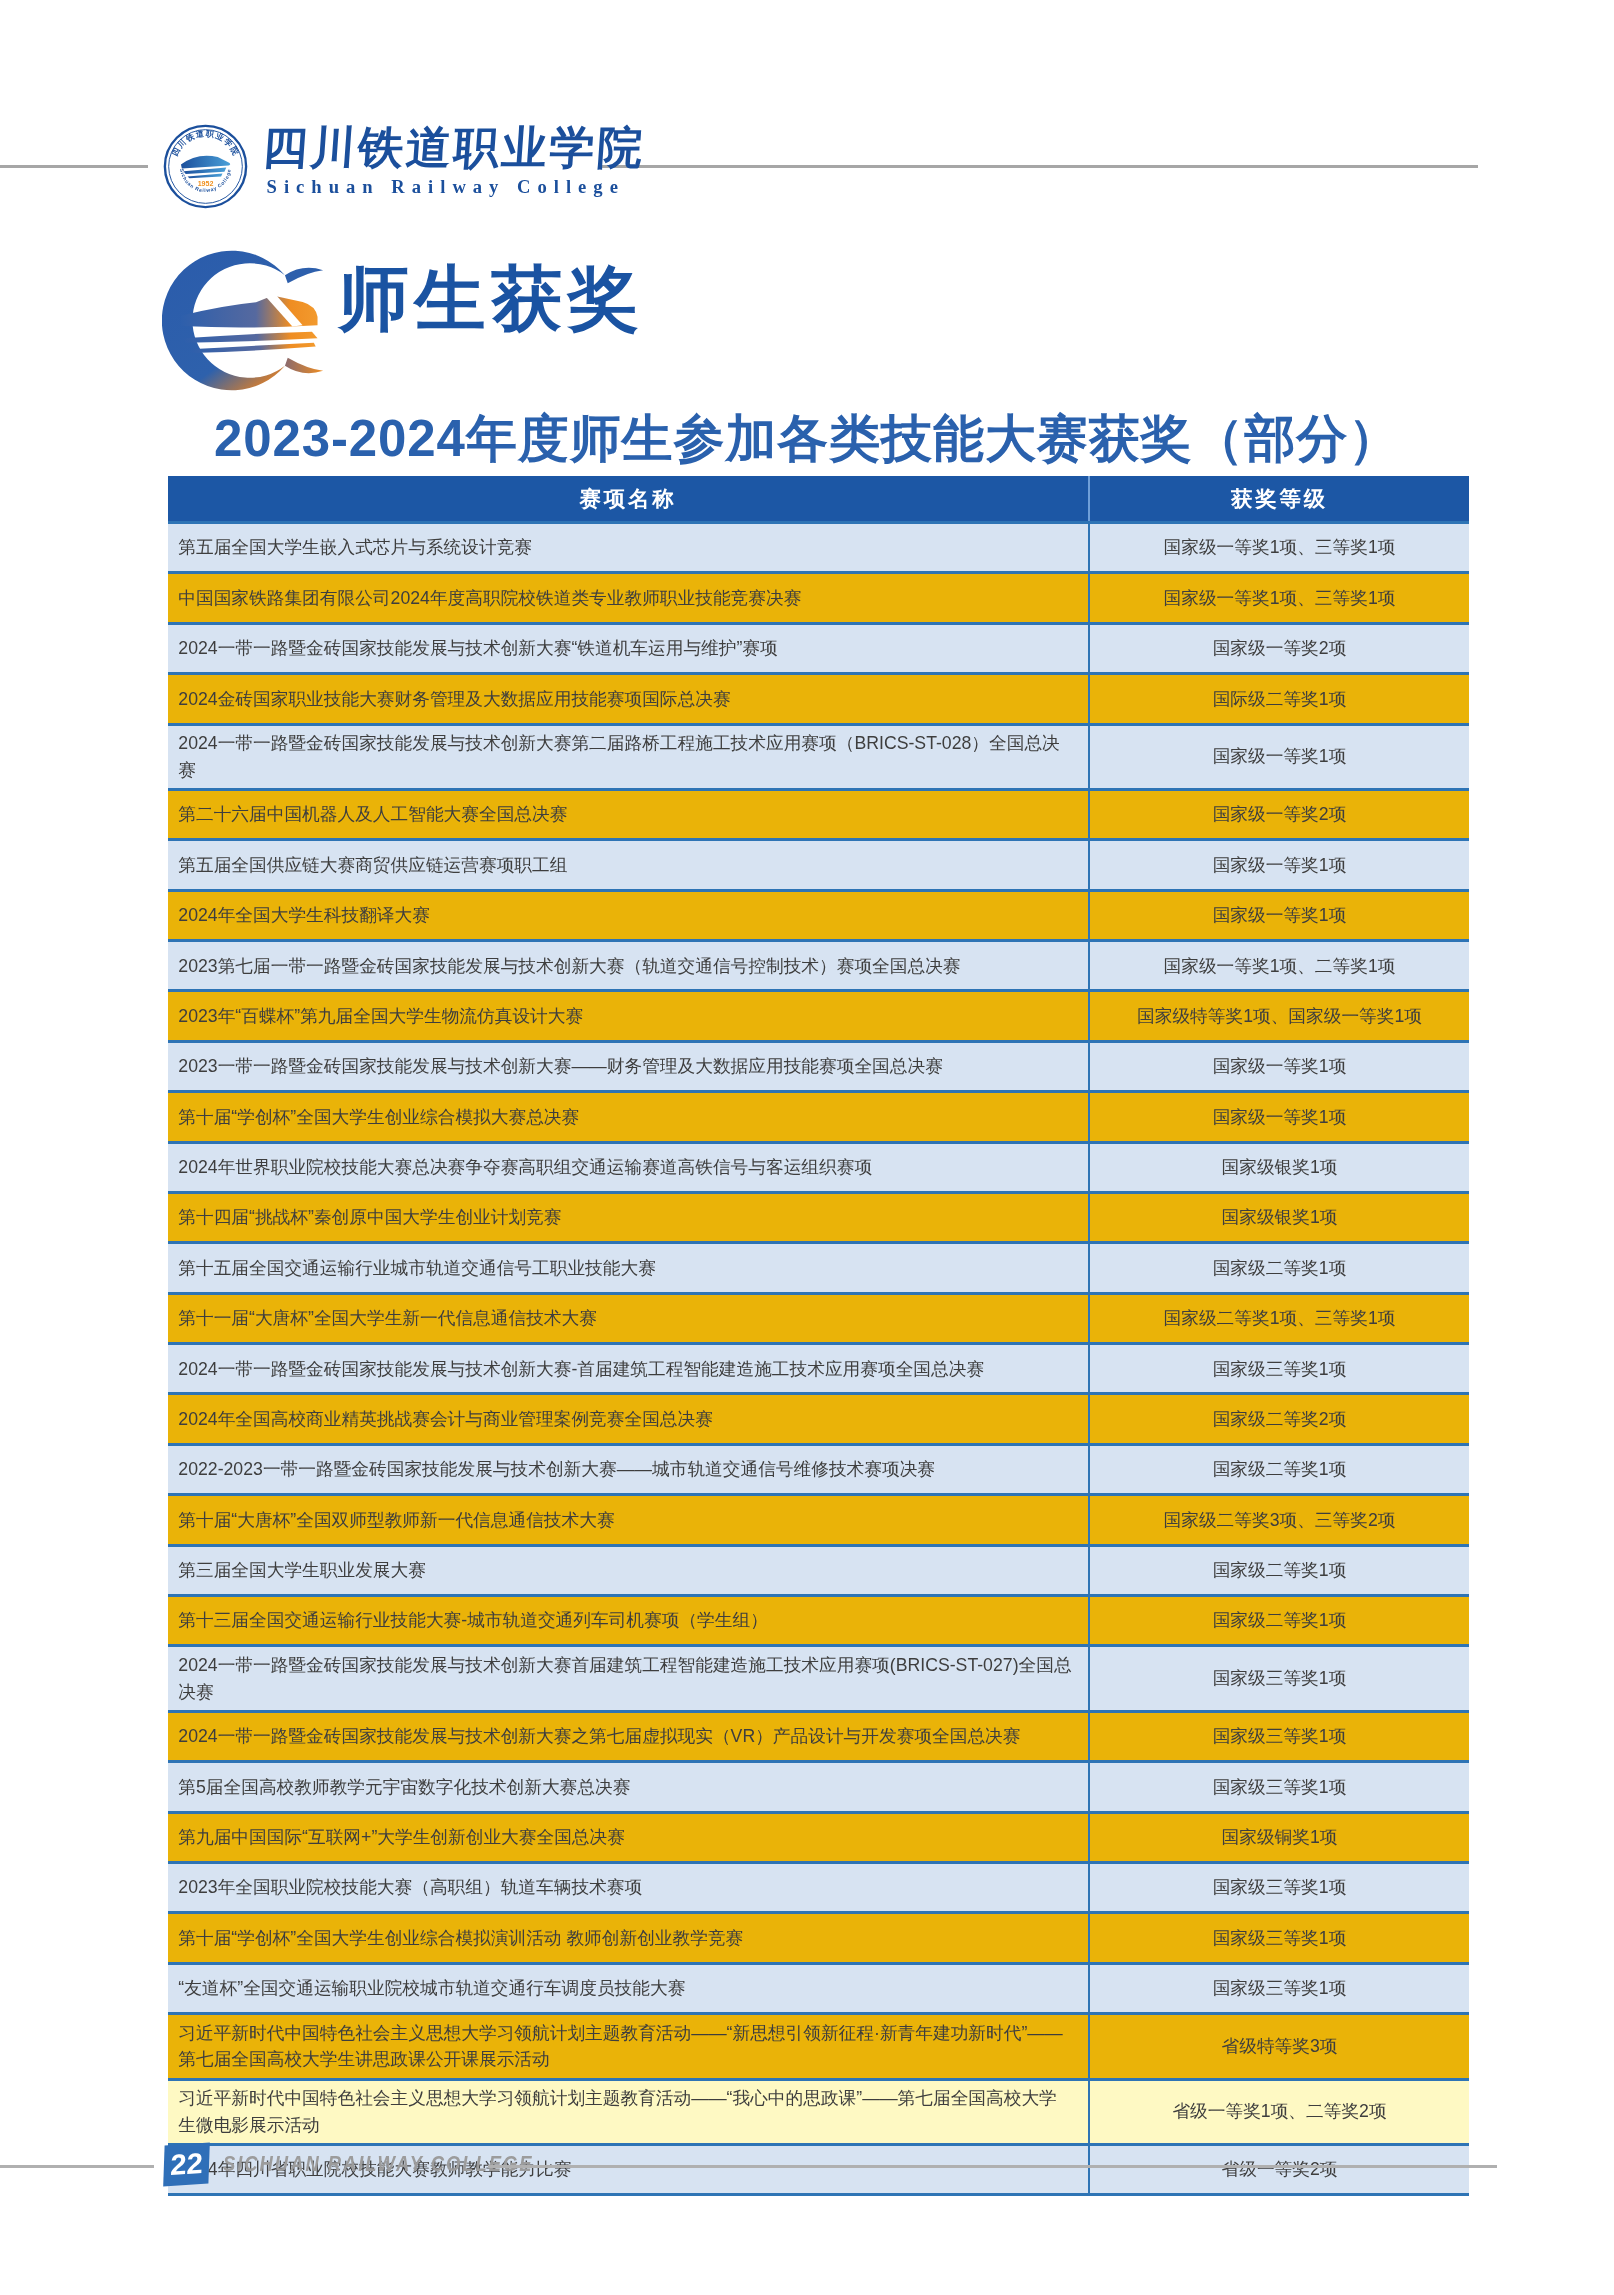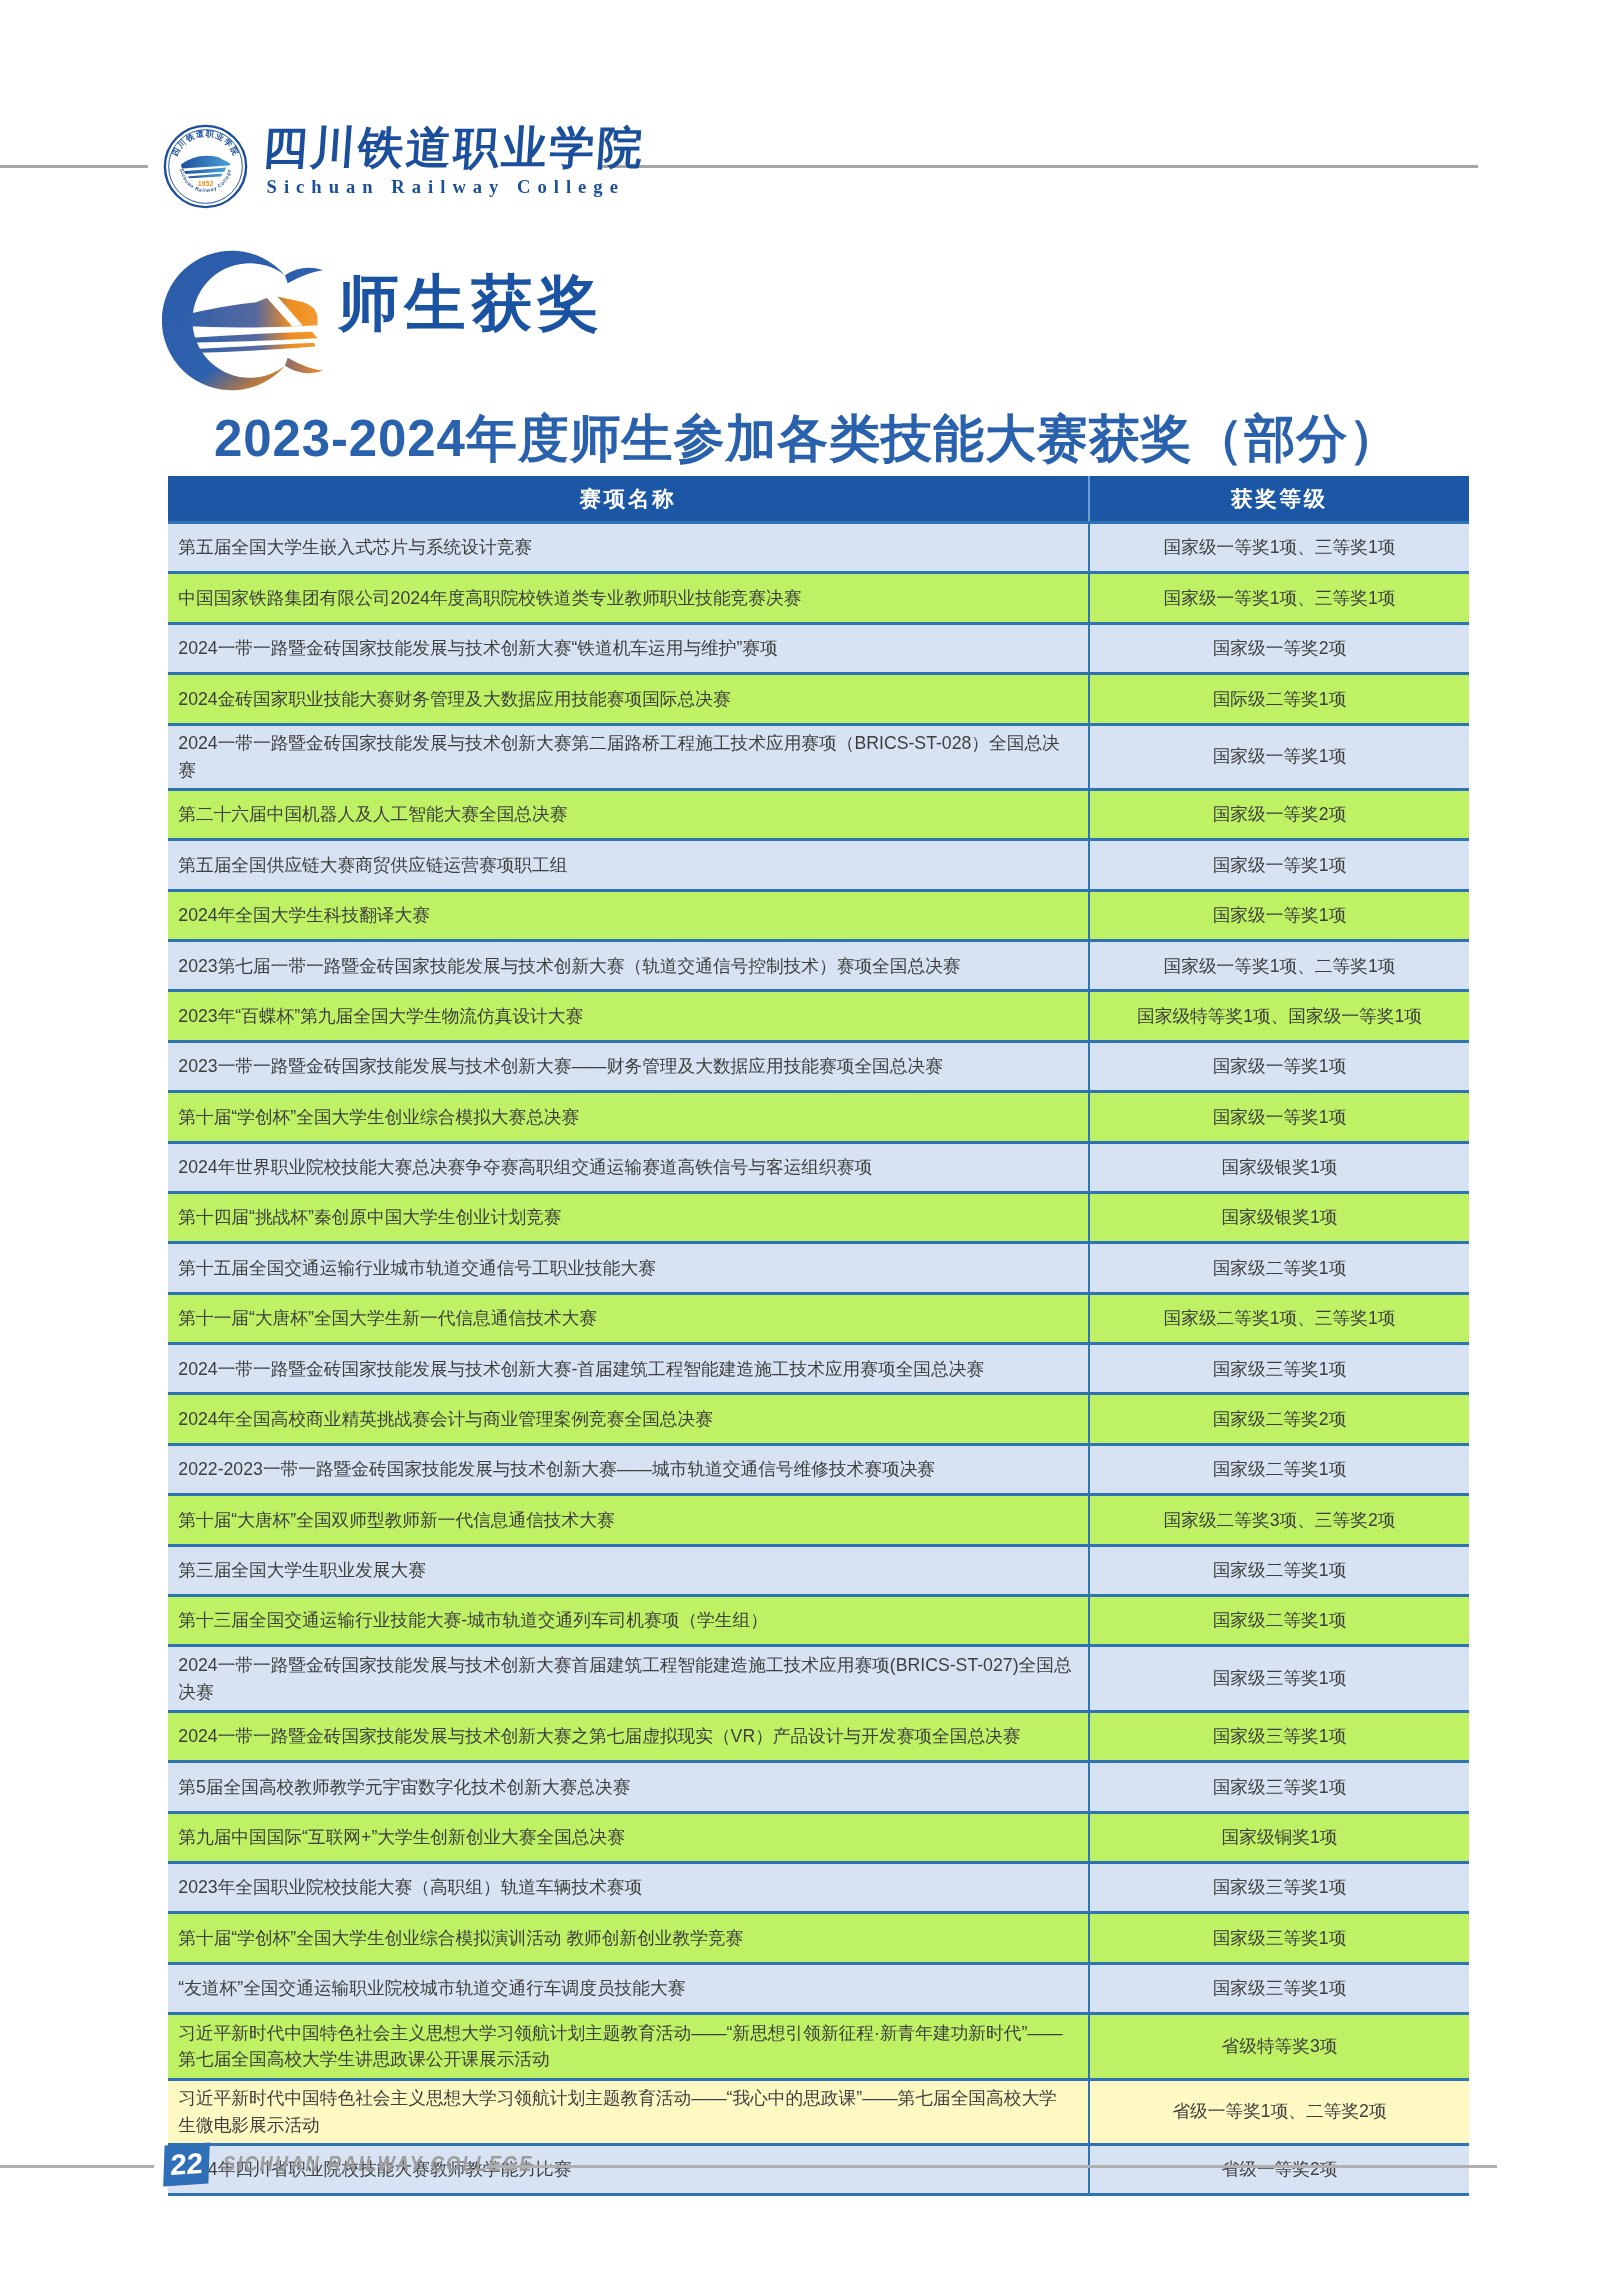--- a/index.html
+++ b/index.html
@@ -38,22 +38,22 @@
     margin-top:3.7px;margin-left:5.6px;
     font-family:"Liberation Serif", serif;
     font-size:18.6px;font-weight:bold;color:var(--navy);
     letter-spacing:7px;white-space:nowrap;
   }
 
   
   .section-icon{position:absolute;left:162px;top:246px;width:163px;height:149px;}
   .section-title{
     position:absolute;left:338px;top:255px;
-    font-family:Liberation Serif, serif;
-    font-size:61px;font-weight:900;color:var(--title-blue);
+    font-family:Liberation Mono, monospace;
+    font-size:71px;font-weight:900;color:var(--title-blue);
     letter-spacing:5.6px;line-height:98px;white-space:nowrap;
   }
 
   
   .subtitle{
     position:absolute;left:0;right:0;top:405px;text-align:center;
     font-size:51px;font-weight:bold;color:var(--subtitle-blue);letter-spacing:0.9px;
   }
 
   
@@ -69,21 +69,21 @@
     font-size:21.4px;font-weight:bold;letter-spacing:2.8px;text-align:center;margin-top:21px;
   }
   table.awards thead th + th{border-left:2.8px solid var(--head-divider);}
   table.awards tbody td{
     border-top:3.3px solid var(--sep-blue);
     height:38px;font-size:17.7px;color:var(--text-dark);line-height:1.5;
     vertical-align:middle;background-clip:padding-box;
   }
   table.awards td.name{text-align:left;padding:4.7px 16px 4.7px 10.3px;}
   table.awards td.award{border-left:2.3px solid var(--sep-blue);text-align:center;padding:4.7px 6.5px;margin-left:24px;}
-  table.awards tbody tr{background:#bef264;}
+  table.awards tbody tr{background:#eab308;}
   table.awards tbody tr:nth-child(odd){background:var(--light-row);}
   table.awards tbody tr:nth-child(31){background:#fef9c3;}
   table.awards tbody tr:nth-child(32){background:var(--light-row);}
   table.awards tbody tr:nth-child(33){background:#a3a3a3;}
 
   
   .page-badge{
     position:absolute;left:164px;top:2144px;width:45px;height:41px;
     background:var(--badge-blue);transform:skewX(-6deg) rotate(-4deg);
     display:flex;align-items:center;justify-content:center;

